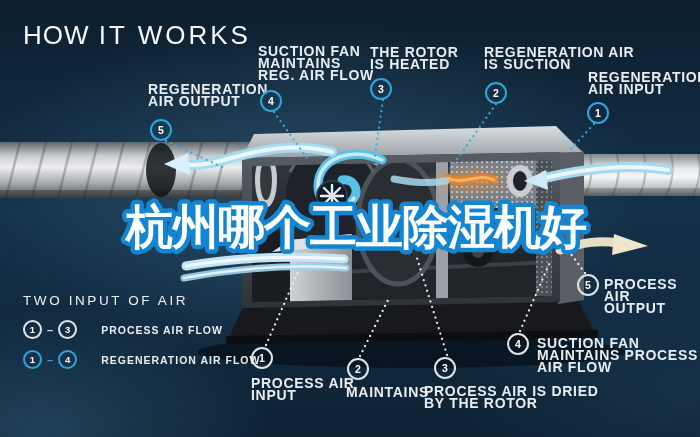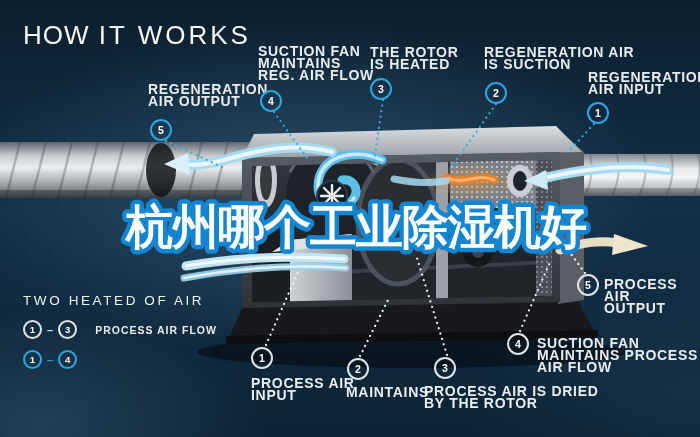--- a/index.html
+++ b/index.html
@@ -25,21 +25,21 @@
     display:flex;align-items:center;justify-content:center;
     font-size:10.5px;font-weight:bold;color:#fff;box-sizing:content-box;
   }
   .num-circle.white{border-color:#dfe6ea;}
   .legend{position:absolute;left:23px;top:293px;}
   .legend-title{font-size:13.5px;color:#eef3f6;letter-spacing:2.6px;font-weight:normal;margin-bottom:11px;white-space:nowrap;}
   .legend-row{display:flex;align-items:center;margin-bottom:9px;height:21px;}
   .legend-row .num-circle{position:static;width:15px;height:15px;font-size:9.5px;}
   .legend-dash{margin:0 5px;font-weight:bold;font-size:11px;}
   .legend-dash.w{color:#dfe6ea;} .legend-dash.b{color:#2aa7e0;}
-  .legend-label{margin-left:18px;font-size:10.5px;font-weight:bold;letter-spacing:1px;color:#e7edf1;white-space:nowrap;}
+  .legend-label{margin-left:24px;font-size:10.5px;font-weight:bold;letter-spacing:1px;color:#e7edf1;white-space:nowrap;}
 </style>
 </head>
 <body>
 
 <svg class="scene" width="700" height="437" viewBox="0 0 700 437">
   <defs>
     <linearGradient id="gMetal" x1="0" y1="0" x2="0" y2="1">
       <stop offset="0" stop-color="#5f666b"></stop>
         <stop offset=".25" stop-color="#c9cdd0"></stop>
       <stop offset=".45" stop-color="#eceeef"></stop>
@@ -242,25 +242,26 @@
 <div class="num-circle white" style="left:507px;top:333px">4</div>
 <div class="callout-label" style="left:537px;top:337px">SUCTION FAN
 MAINTAINS PROCESS
 AIR FLOW</div>
 
 <div class="num-circle white" style="left:577px;top:274px">5</div>
 <div class="callout-label" style="left:604px;top:278px">PROCESS AIR
 OUTPUT</div>
 
 <div class="legend">
-  <div class="legend-title">TWO HEATED OF AIR</div>
+  <div class="legend-title">TWO INPUT OF AIR</div>
   <div class="legend-row">
     <span class="num-circle white">1</span>
     <span class="legend-dash w">–</span>
     <span class="num-circle white">3</span>
     <span class="legend-label">PROCESS AIR FLOW</span>
   </div>
   <div class="legend-row">
     <span class="num-circle">1</span>
     <span class="legend-dash b">–</span>
     <span class="num-circle">4</span>
+    <span class="legend-label">REGENERATION AIR FLOW</span>
   </div>
 </div>
 
 </body></html>

